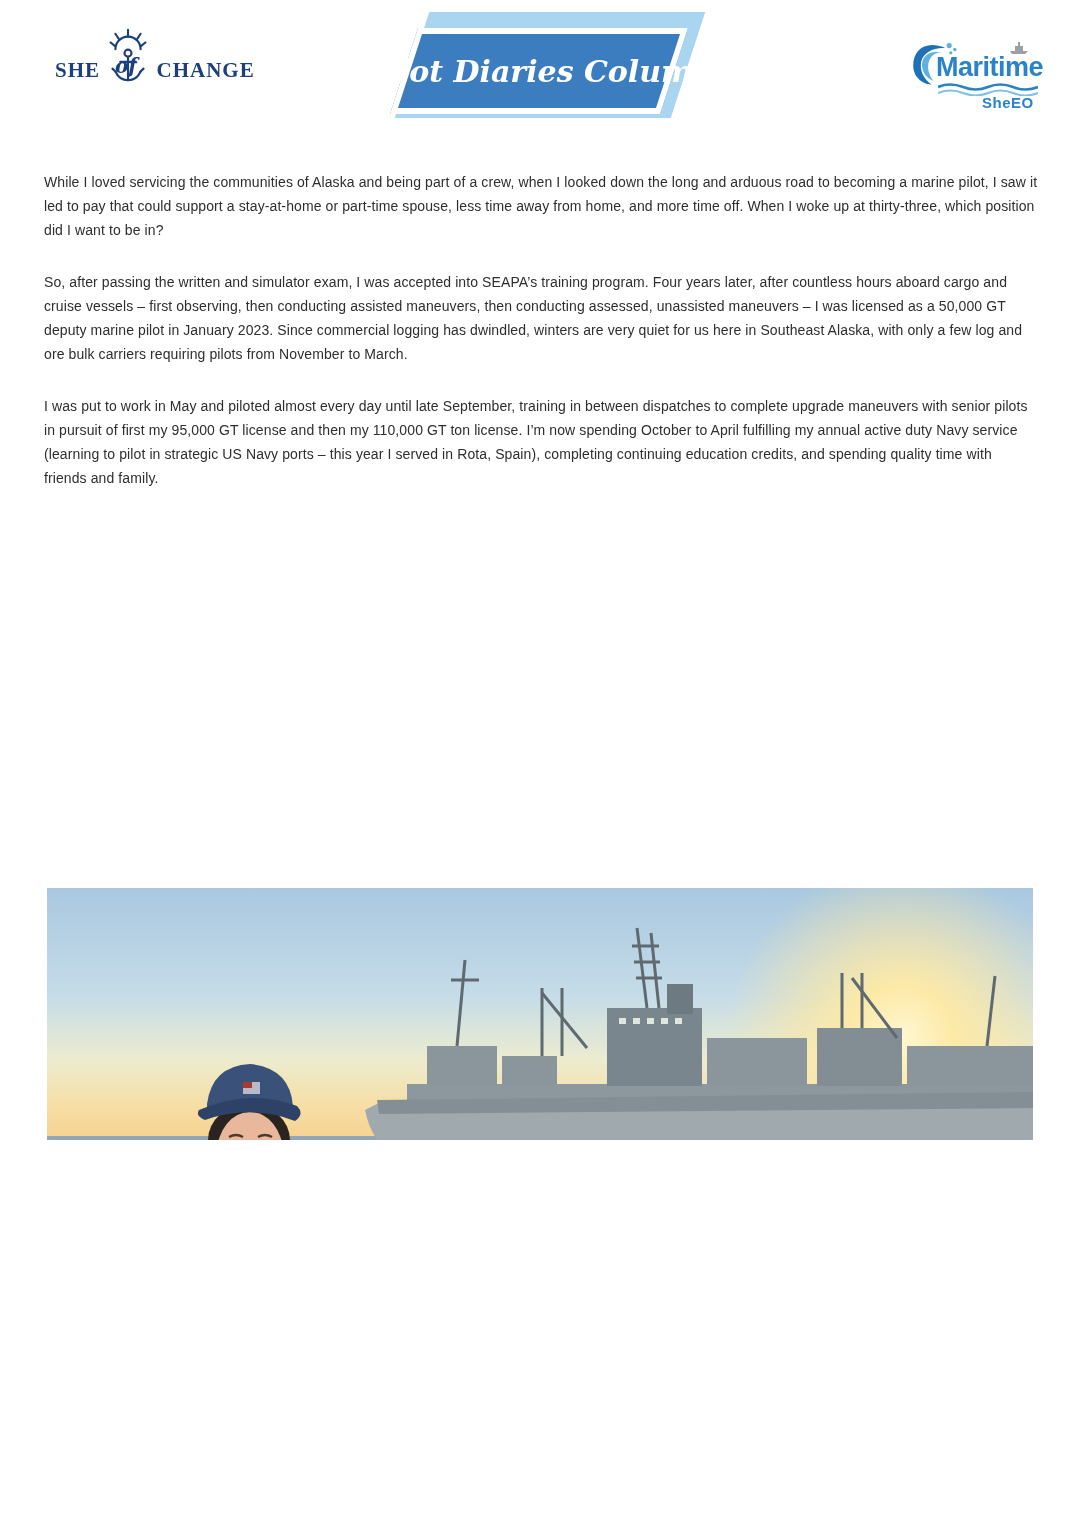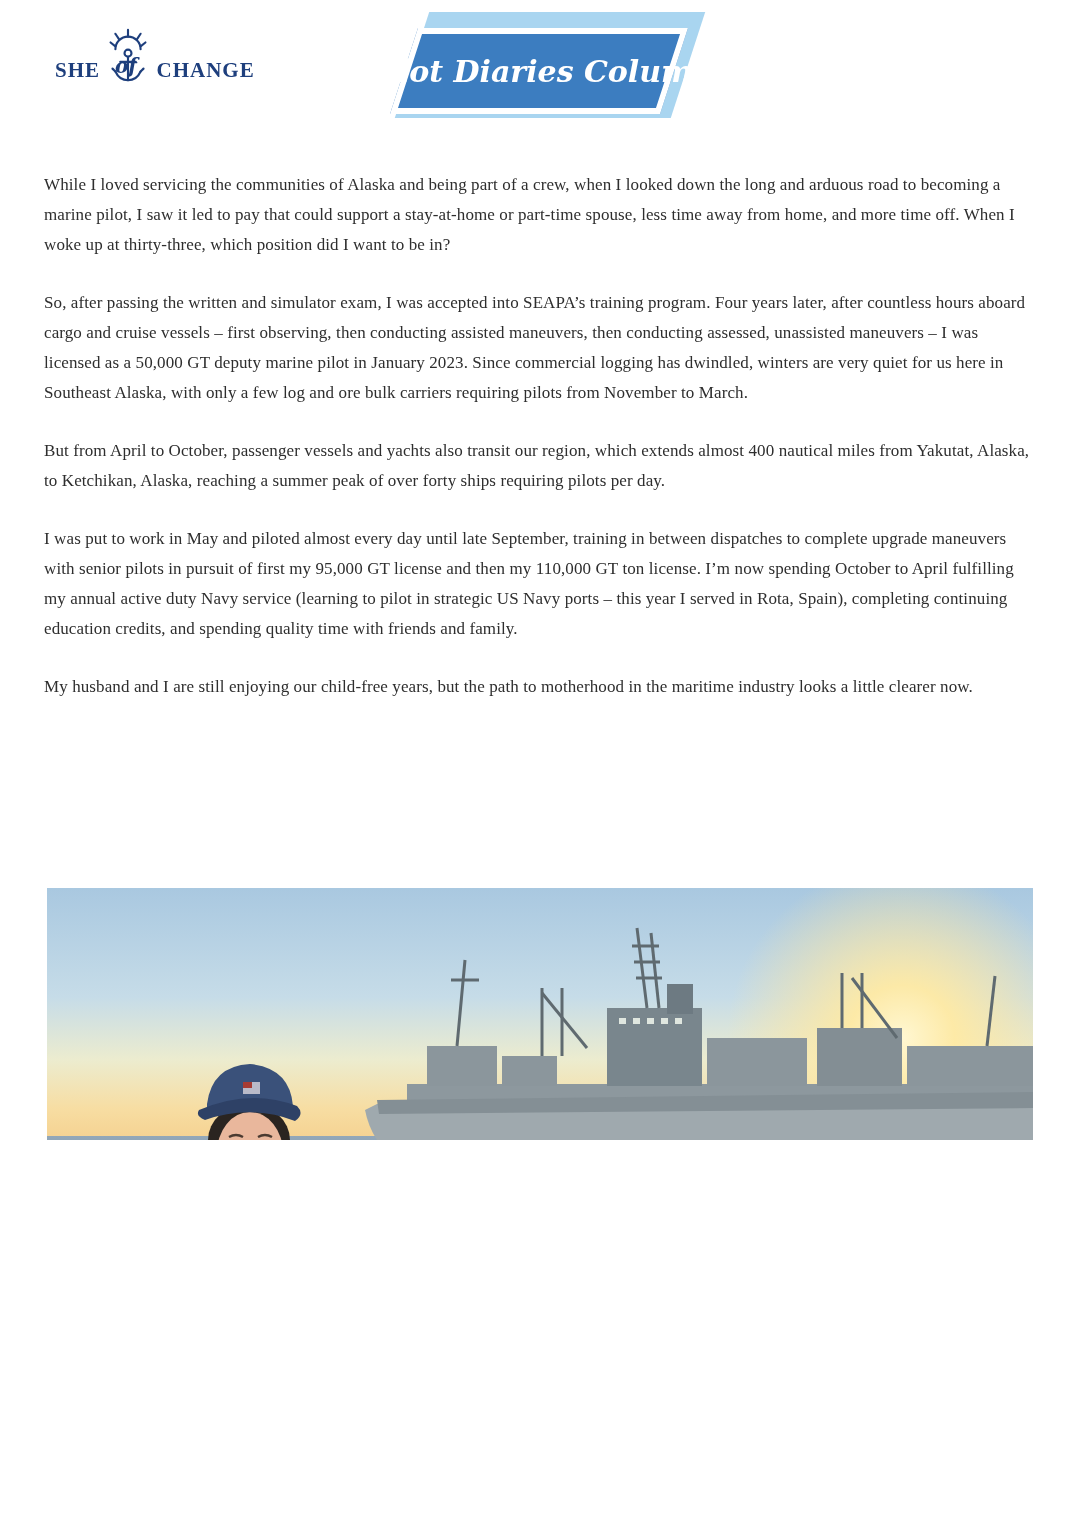--- a/index.html
+++ b/index.html
@@ -29,21 +29,21 @@
   .mar-wave{position:absolute;left:0;top:2px;width:48px;height:56px;}
   .mar-word{position:absolute;left:26px;top:18px;font-size:27px;font-weight:800;
             letter-spacing:-0.5px;color:#2a83c9;}
   .mar-underline{position:absolute;left:28px;top:48px;width:100px;height:14px;}
   .mar-sheeo{position:absolute;left:72px;top:60px;font-size:15px;font-weight:800;color:#2a83c9;
              letter-spacing:0.5px;}
   .mar-ship{position:absolute;left:98px;top:8px;width:22px;height:12px;}
 
   
   .article{position:absolute;left:44px;top:170px;width:994px;color:#2e2e2e;
-           font-size:17px;line-height:30px;letter-spacing:0.1px;font-family:Liberation Serif, serif;}
+           font-size:14px;line-height:24px;letter-spacing:0.1px;}
   .article p{margin:0 0 28px 0;}
 
   
   .photo{position:absolute;left:47px;top:888px;width:986px;height:545px;overflow:hidden;
          background:#bcd3e2;z-index:1;}
   .photo svg{display:block;}
 
   
   .dashline{position:absolute;left:0;top:1448px;width:1080px;height:11px;z-index:3;
             background:repeating-linear-gradient(90deg,#efb757 0 11px,rgba(0,0,0,0) 11px 21px);
@@ -88,28 +88,46 @@
       <span class="soc-of">of</span>
     </div>
 
     <div class="banner">
       <div class="banner-back"></div>
       <div class="banner-front">
         <span class="banner-title">Pilot Diaries Column</span>
       </div>
     </div>
 
+    <div class="logo-mar">
+      <svg class="mar-wave" viewBox="0 0 60 64">
+        <path d="M44,12 C20,2 4,14 4,34 C4,50 18,58 27,58 C16,50 12,40 14,29 C17,17 30,11 44,12 Z" fill="#1d71b8"></path>
+        <path d="M40,18 C24,14 15,23 15,33 C15,44 23,51 29,53 C23,45 21,35 24,28 C27,20 33,17 40,18 Z" fill="#5fb0e0"></path>
+        <circle cx="49" cy="9" r="3.2" fill="#5fb0e0"></circle>
+        <circle cx="56" cy="14" r="2.2" fill="#5fb0e0"></circle>
+        <circle cx="51" cy="18" r="2" fill="#5fb0e0"></circle>
+      </svg>
+      <svg class="mar-ship" viewBox="0 0 22 12">
+        <path d="M2,9 L20,9 L17,12 L4,12 Z" fill="#9aa0a6"></path>
+        <rect x="7" y="4" width="8" height="5" fill="#9aa0a6"></rect>
+        <rect x="10" y="0" width="2" height="4" fill="#9aa0a6"></rect>
+      </svg>
+      <div class="mar-word">Maritime</div>
+      <svg class="mar-underline" viewBox="0 0 100 14">
+        <path d="M0,5 Q12,0 25,5 T50,5 T75,5 T100,5" stroke="#2a83c9" stroke-width="2.6" fill="none"></path>
+        <path d="M0,11 Q12,6 25,11 T50,11 T75,11 T100,11" stroke="#7fc0e8" stroke-width="2" fill="none"></path>
+      </svg>
+      <div class="mar-sheeo">SheEO</div>
+    </div>
   </div>
 
   <div class="article">
     <p>While I loved servicing the communities of Alaska and being part of a crew, when I looked down the long and arduous road to becoming a marine pilot, I saw it led to pay that could support a stay-at-home or part-time spouse, less time away from home, and more time off. When I woke up at thirty-three, which position did I want to be in?</p>
     <p>So, after passing the written and simulator exam, I was accepted into SEAPA’s training program. Four years later, after countless hours aboard cargo and cruise vessels – first observing, then conducting assisted maneuvers, then conducting assessed, unassisted maneuvers – I was licensed as a 50,000 GT deputy marine pilot in January 2023. Since commercial logging has dwindled, winters are very quiet for us here in Southeast Alaska, with only a few log and ore bulk carriers requiring pilots from November to March.</p>
-    <p>But from April to October, passenger vessels and yachts also transit our region, which extends almost 400 nautical miles from Yakutat, Alaska, to Ketchikan, Alaska, reaching a summer peak of over forty ships requiring pilots per day.</p>
     <p>I was put to work in May and piloted almost every day until late September, training in between dispatches to complete upgrade maneuvers with senior pilots in pursuit of first my 95,000 GT license and then my 110,000 GT ton license. I’m now spending October to April fulfilling my annual active duty Navy service (learning to pilot in strategic US Navy ports – this year I served in Rota, Spain), completing continuing education credits, and spending quality time with friends and family.</p>
-    <p>My husband and I are still enjoying our child-free years, but the path to motherhood in the maritime industry looks a little clearer now.</p>
   </div>
 
   <div class="photo">
     <svg width="986" height="545" viewBox="0 0 986 545">
       <defs>
         <linearGradient id="sky" x1="0" y1="0" x2="0" y2="1">
           <stop offset="0" stop-color="#a9c8e0"></stop>
           <stop offset="0.42" stop-color="#c6dce8"></stop>
           <stop offset="0.66" stop-color="#ececcf"></stop>
           <stop offset="0.85" stop-color="#f7dda2"></stop>

